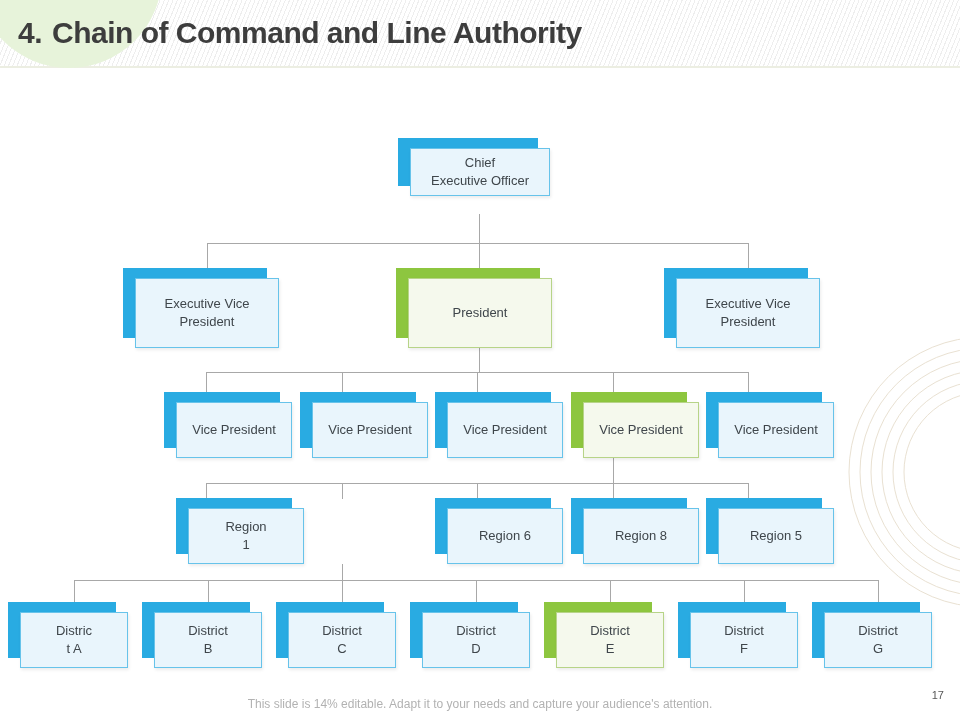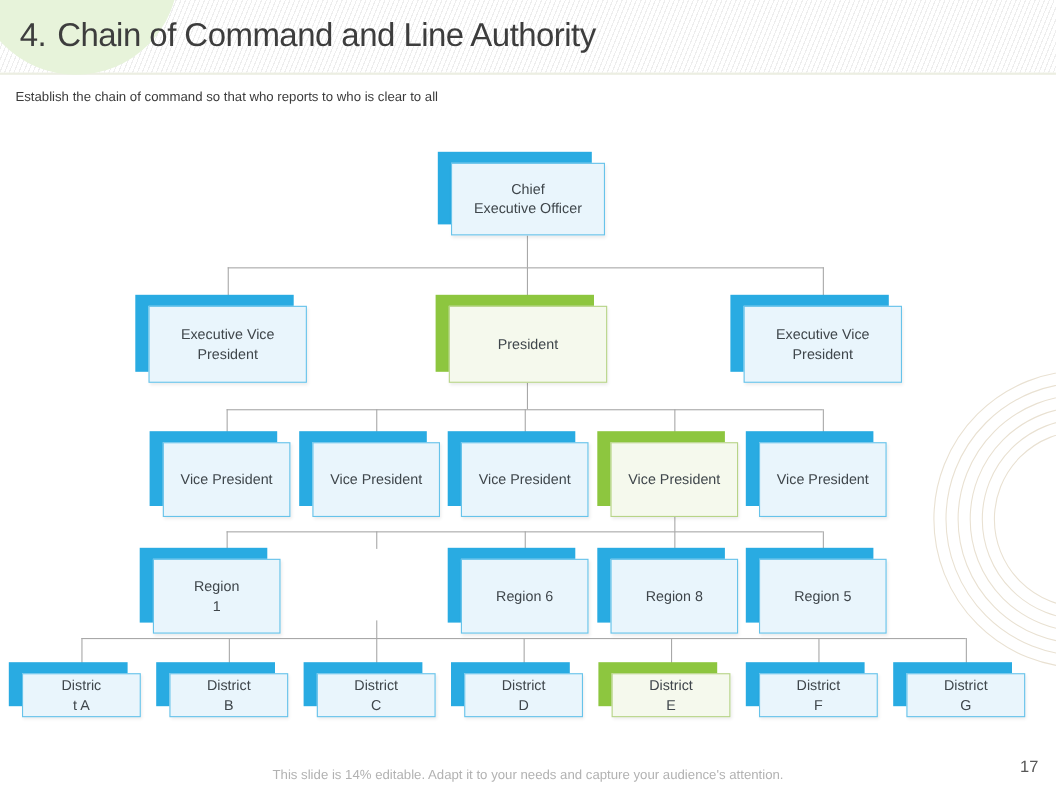--- a/index.html
+++ b/index.html
@@ -13,21 +13,21 @@
     position:absolute; left:0; top:0; width:960px; height:68px;
     background:repeating-linear-gradient(112deg, #eeeeee 0px, #eeeeee 1px, #ffffff 1px, #ffffff 4px);
     border-bottom:2px solid #eceee2;
   }
   .title-circle {
     position:absolute; left:-24px; top:-118px; width:186px; height:186px;
     border-radius:50%; background:#e7f3da;
   }
   .page-title {
     position:absolute; left:18px; top:16px;
-    font-size:30px; font-weight:normal; color:#3d3d3d; letter-spacing:-0.5px;
+    font-size:30px; font-weight:bold; color:#3d3d3d; letter-spacing:-0.5px;
     white-space:nowrap;
   }
   .page-title .num { margin-right:10px; }
   .subtitle {
     position:absolute; left:14px; top:81px;
     font-size:12px; color:#3a3a3a;
   }
   
   .rings { position:absolute; left:760px; top:300px; width:200px; height:345px; }
   
@@ -40,46 +40,45 @@
   .node .front {
     position:absolute; left:0; top:0; width:100%; height:100%;
     display:flex; align-items:center; justify-content:center; text-align:center;
     border:1px solid; box-shadow:1px 2px 3px rgba(0,0,0,0.08);
   }
   .node .lbl { font-size:13px; color:#3f464b; line-height:1.35; white-space:pre-line; }
   .accent-blue  .shadow { background:#29abe2; }
   .accent-blue  .front  { background:#e9f5fc; border-color:#67c3ea; }
   .accent-green .shadow { background:#8dc63f; }
   .accent-green .front  { background:#f5f9ed; border-color:#b7d488; }
-  .lvl1 { width:140px; height:66px; }
+  .lvl1 { width:140px; height:48px; }
   .lvl2 { width:144px; height:70px; }
-  .lvl3, .lvl4 { width:116px; height:68px; }
-  .lvl5 { width:108px; height:40px; }
+  .lvl3, .lvl4 { width:116px; height:56px;margin-left:28px; }
+  .lvl5 { width:108px; height:56px; }
   
   .footer-note {
     position:absolute; left:0; top:697px; width:960px;
     text-align:center; font-size:12px; color:#b2b2b2;
   }
   .page-number {
     position:absolute; right:16px; top:689px;
-    font-size:15px; color:#575757;
+    font-size:11px; color:#575757;
   }
 </style>
 </head>
 <body>
 
 <div class="slide">
 
   <div class="titlebar">
     <div class="title-circle"></div>
     <div class="page-title">
       <span class="num">4.</span><span>Chain of Command and Line Authority</span>
     </div>
   </div>
-  <div class="subtitle">Establish the chain of command so that who reports to who is clear to all</div>
 
   <svg class="rings" viewBox="0 0 200 345">
     <g fill="none" stroke="#e9e1d2" stroke-width="1">
       <circle cx="224" cy="172" r="135"></circle>
       <circle cx="224" cy="172" r="124"></circle>
       <circle cx="224" cy="172" r="113"></circle>
       <circle cx="224" cy="172" r="102"></circle>
       <circle cx="224" cy="172" r="91"></circle>
       <circle cx="224" cy="172" r="80"></circle>
     </g>
@@ -170,21 +169,21 @@
         <span class="lbl">Vice President</span>
       </div>
   </div>
   <div class="node lvl3 accent-blue" style="left:690px;top:402px">
     <div class="shadow"></div>
     <div class="front">
         <span class="lbl">Vice President</span>
       </div>
   </div>
 
-  <div class="node lvl4 accent-blue" style="left:139px;top:508px">
+  <div class="node lvl4 accent-blue" style="left:160px;top:508px">
     <div class="shadow"></div>
     <div class="front">
         <span class="lbl">Region
 1</span>
       </div>
   </div>
   <div class="node lvl4 accent-blue" style="left:419px;top:508px">
     <div class="shadow"></div>
     <div class="front">
         <span class="lbl">Region 6</span>

